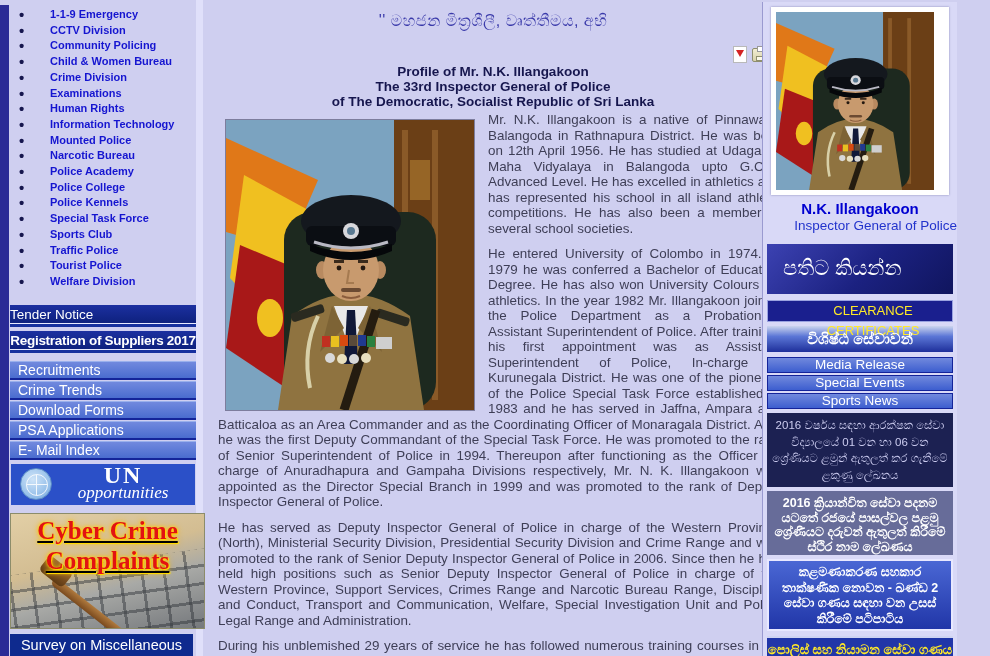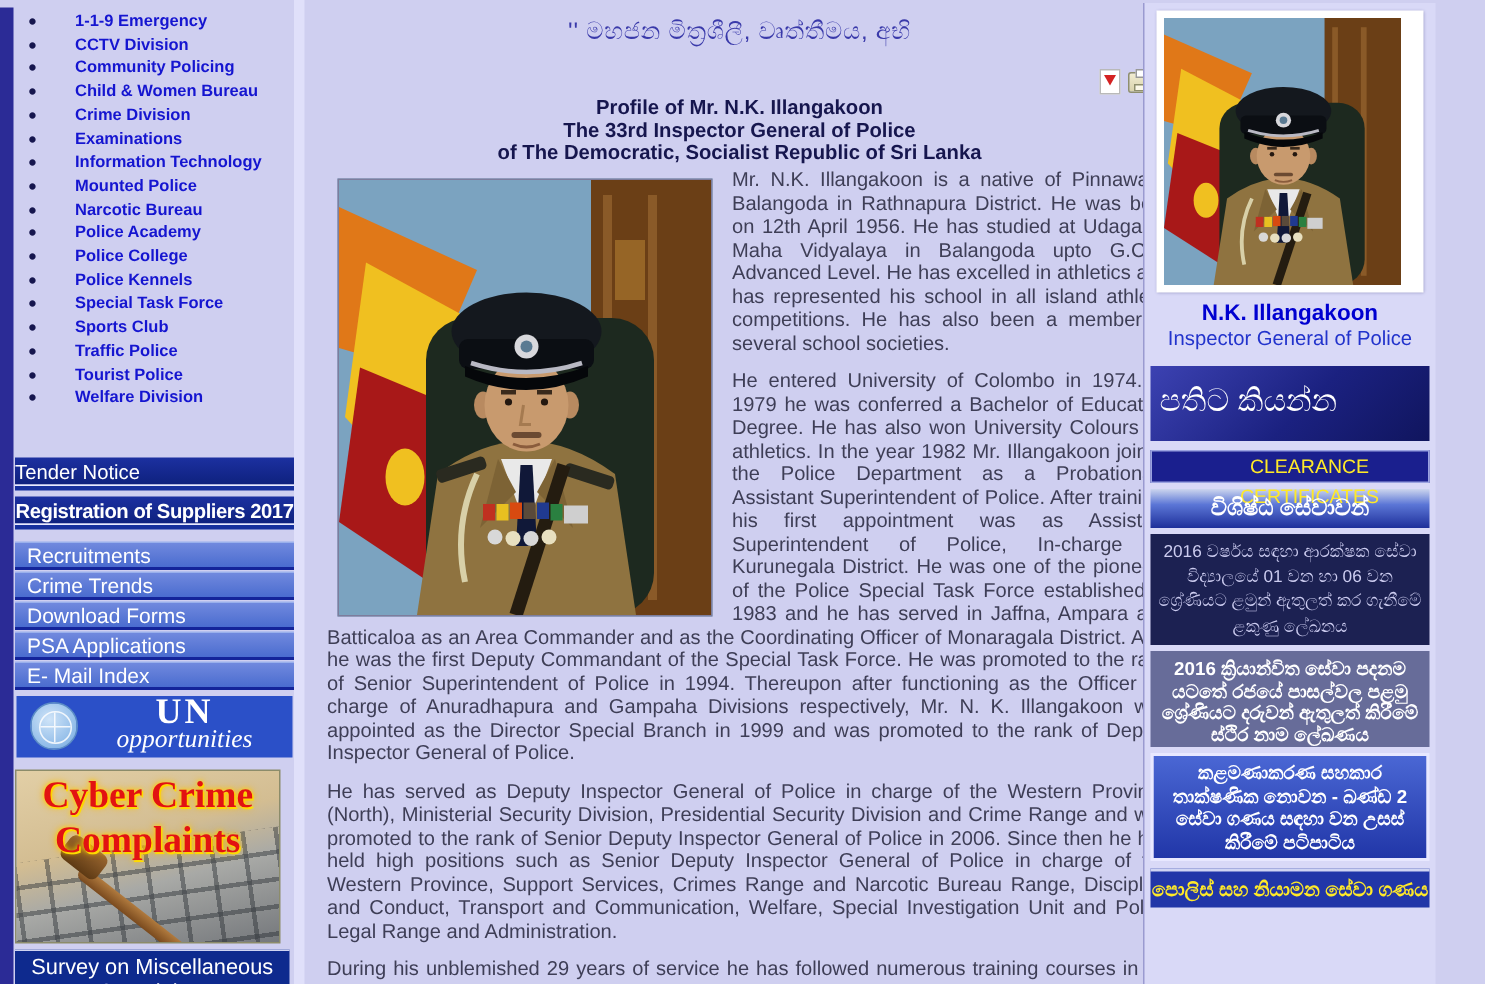--- a/index.html
+++ b/index.html
@@ -54,23 +54,23 @@
       linear-gradient(#fff,#fff) 0 9px/20px 1px no-repeat,
       linear-gradient(#fff,#fff) 9px 0/1px 20px no-repeat;
     opacity:.85;
   }
   .un-text{position:absolute;left:44px;top:0;width:136px;height:41px;text-align:center;color:#fff;
     font-family:"Liberation Serif", serif;}
   .un-line1{font-size:24px;font-weight:bold;line-height:22px;letter-spacing:2px;}
   .un-line2{font-size:17px;line-height:17px;margin-top:-2px;font-style:italic;}
 
   #cyber-banner{
-    position:absolute;left:10px;top:513px;width:177px;height:116px;overflow:hidden;cursor:pointer;
+    position:absolute;left:10px;top:513px;width:195px;height:116px;overflow:hidden;cursor:pointer;
     background:linear-gradient(165deg,#e2cfa6 0%,#d3bd92 40%,#a8a9a6 62%,#75787c 100%);
-    border:1px solid #8c8c6a;box-sizing:border-box;
+    border:1px solid #8c8c6a;box-sizing:border-box;text-decoration:underline;
   }
   #cyber-keys{
     position:absolute;left:-20px;top:48px;width:240px;height:90px;transform:rotate(-8deg);
     background:
       repeating-linear-gradient(90deg, rgba(40,44,50,.55) 0 3px, transparent 3px 22px),
       repeating-linear-gradient(0deg, rgba(40,44,50,.55) 0 3px, transparent 3px 18px);
     opacity:.8;
   }
   .cyber-text{
     position:relative;text-align:center;font-family:"Liberation Serif", serif;
@@ -134,25 +134,25 @@
   #right-panel{
     position:absolute;left:762px;top:2px;width:195px;height:654px;
     background:#d9d9f7;border-left:1px solid #9a9ad0;box-sizing:border-box;
   }
   #right-photo-frame{
     margin:5px auto 0;width:168px;background:#fff;padding:5px;
     box-shadow:0 0 2px rgba(60,60,120,.5);
   }
   #right-photo-frame svg{display:block;}
   #right-name{margin-top:5px;text-align:center;font-weight:bold;font-size:15px;color:#0000d0;}
-  #right-role{text-align:center;font-size:13.5px;color:#2233cc;margin-top:1px;}
+  #right-role{text-align:right;font-size:13.5px;color:#2233cc;margin-top:1px;}
   #sin-banner{
     margin:11px 4px 0;height:50px;overflow:hidden;cursor:pointer;
     background:linear-gradient(135deg,#3c42b2 0%,#1b2180 55%,#10155e 100%);
-    color:#fff;font-size:21px;line-height:48px;padding-left:6px;white-space:nowrap;
+    color:#fff;font-size:21px;line-height:48px;padding-left:16px;white-space:nowrap;
   }
   #clearance-btn{
     margin:6px 4px 0;height:22px;background:#1a1f8e;border:1px solid #9aa2e0;box-sizing:border-box;
     color:#ffe928;font-weight:normal;font-size:13px;text-align:center;line-height:20px;cursor:pointer;padding-left:26px;
   }
   #vishishta-btn{
     margin:4px 4px 0;height:26px;cursor:pointer;
     background:linear-gradient(#ccd5ee 0%,#5b76d6 40%,#1e2f9a 100%);
     color:#fff;font-weight:bold;font-size:15px;text-align:center;line-height:26px;
   }
@@ -187,20 +187,21 @@
 <div id="left-strip"></div>
 <div id="sidebar-right-strip"></div>
 
 <nav id="nav-list">
     <div class="nav-item">1-1-9 Emergency</div>
     <div class="nav-item">CCTV Division</div>
     <div class="nav-item">Community Policing</div>
     <div class="nav-item">Child &amp; Women Bureau</div>
     <div class="nav-item">Crime Division</div>
     <div class="nav-item">Examinations</div>
+    <div class="nav-item">Human Rights</div>
     <div class="nav-item">Information Technology</div>
     <div class="nav-item">Mounted Police</div>
     <div class="nav-item">Narcotic Bureau</div>
     <div class="nav-item">Police Academy</div>
     <div class="nav-item">Police College</div>
     <div class="nav-item">Police Kennels</div>
     <div class="nav-item">Special Task Force</div>
     <div class="nav-item">Sports Club</div>
     <div class="nav-item">Traffic Police</div>
     <div class="nav-item">Tourist Police</div>
@@ -365,18 +366,23 @@
       <circle cx="140" cy="238" r="5" fill="#e8e0c0"></circle>
     </svg>
   </div>
   <div id="right-name">N.K. Illangakoon</div>
   <div id="right-role">Inspector General of Police</div>
 
   <div id="sin-banner">පතිට කියන්න</div>
   <div id="clearance-btn">CLEARANCE CERTIFICATES</div>
   <div id="vishishta-btn">විශිෂ්ඨ සේවාවන්</div>
 
+  <div id="news-buttons">
+      <div class="news-btn">Media Release</div>
+      <div class="news-btn">Special Events</div>
+      <div class="news-btn">Sports News</div>
+    </div>
 
   <div class="notice" id="notice-1">2016 වර්ෂය සඳහා ආරක්ෂක සේවා විද්‍යාලයේ 01 වන හා 06 වන ශ්‍රේණියට ළමුන් ඇතුලත් කර ගැනීමේ ළකුණු ලේඛනය</div>
   <div class="notice" id="notice-2">2016 ක්‍රියාන්විත සේවා පදනම යටතේ රජයේ පාසල්වල පළමු ශ්‍රේණියට දරුවන් ඇතුලත් කිරීමේ ස්ථිර නාම ලේඛණය</div>
   <div class="notice" id="notice-3">කළමණාකරණ සහකාර තාක්ෂණික නොවන - ඛණ්ඩ 2 සේවා ගණය සඳහා වන උසස් කිරීමේ පටිපාටිය</div>
   <div class="notice" id="notice-4">පොලිස් සහ නියාමන සේවා ගණය</div>
 </aside>
 
 </body></html>

